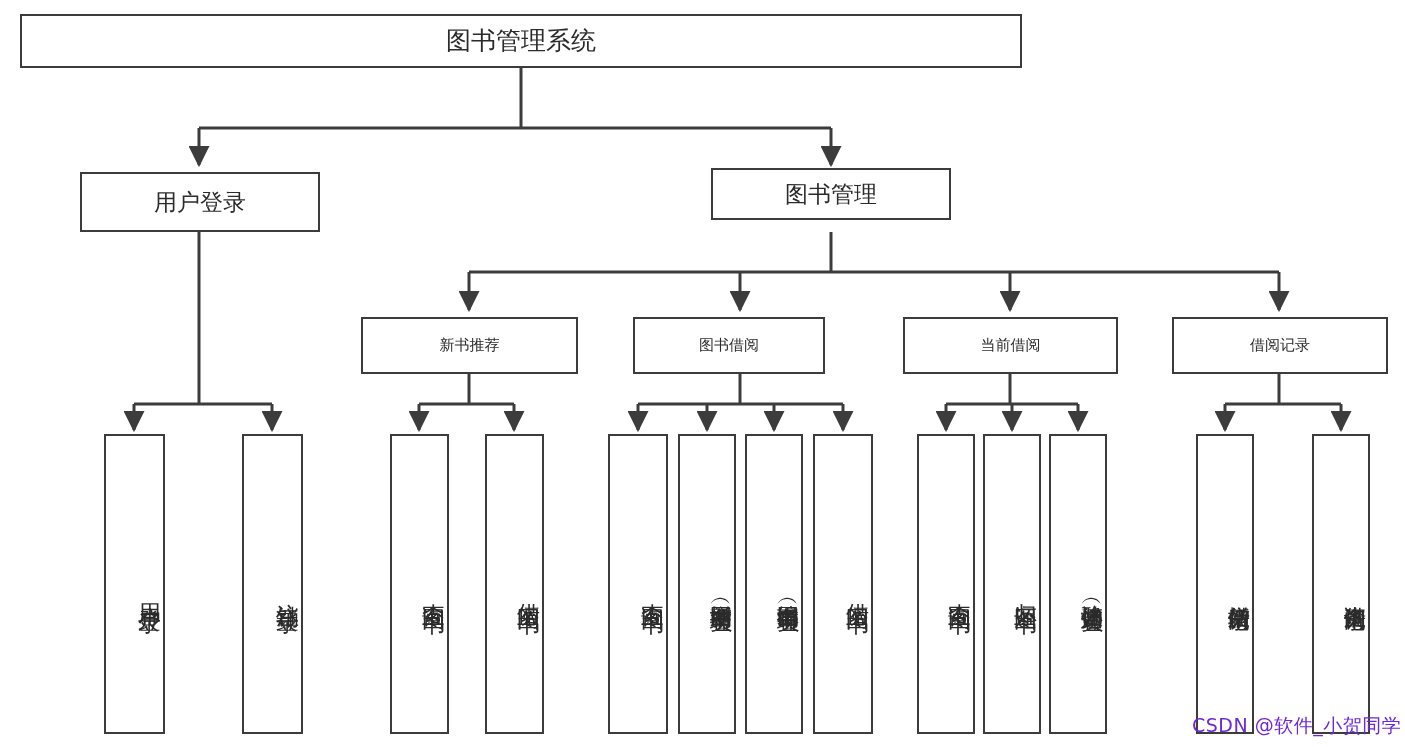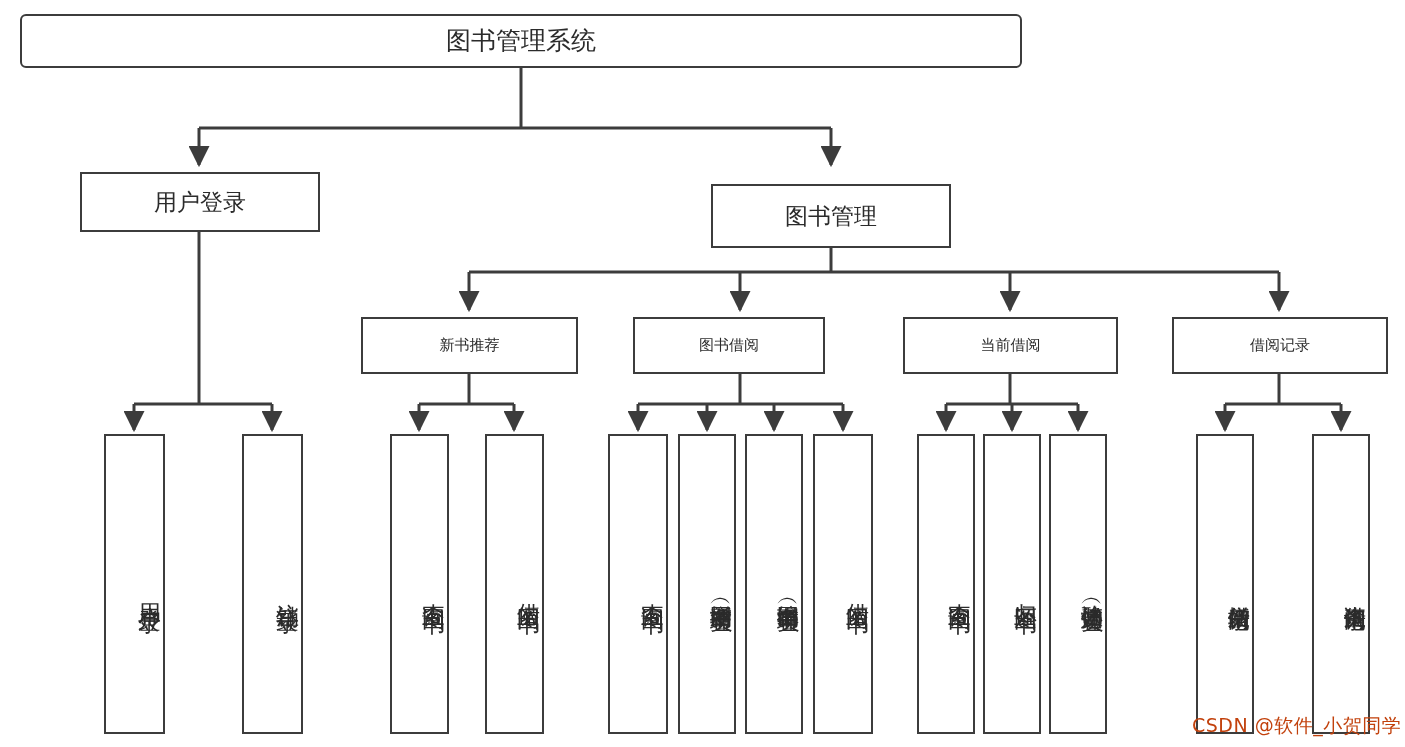--- a/index.html
+++ b/index.html
@@ -58,21 +58,21 @@
   }
   .node.leaf.tall-text {
     font-size: 22px;
     letter-spacing: 1px;
   }
   #watermark {
     position: absolute;
     left: 1192px;
     top: 713px;
     font-size: 19px;
-    color: #c2410c;
+    color: #6d28d9;
     white-space: nowrap;
     letter-spacing: 0.5px;
   }
 </style>
 </head>
 <body>
 
 <div id="diagram-root">
 
   <svg id="edge-layer" viewBox="0 0 1405 747" width="1405" height="747" xmlns="http://www.w3.org/2000/svg">
@@ -119,24 +119,24 @@
       <path d="M 1012 404 L 1012 430" marker-end="url(#arrow)"></path>
       <path d="M 1078 404 L 1078 430" marker-end="url(#arrow)"></path>
 
       <path d="M 1279 374 L 1279 404"></path>
       <path d="M 1225 404 L 1341 404"></path>
       <path d="M 1225 404 L 1225 430" marker-end="url(#arrow)"></path>
       <path d="M 1341 404 L 1341 430" marker-end="url(#arrow)"></path>
     </g>
   </svg>
 
-  <div class="node root" style="left:20px; top:14px; width:1002px; height:54px;border-radius:6px;">图书管理系统</div>
+  <div class="node root" style="left:20px; top:14px; width:1002px; height:54px;">图书管理系统</div>
 
   <div class="node level2" style="left:80px; top:172px; width:240px; height:60px;">用户登录</div>
-  <div class="node level2" style="left:711px; top:184px; width:240px; height:64px;">图书管理</div>
+  <div class="node level2" style="left:711px; top:168px; width:240px; height:52px;">图书管理</div>
 
   <div class="node level3" style="left:361px; top:317px; width:217px; height:57px;">新书推荐</div>
   <div class="node level3" style="left:633px; top:317px; width:192px; height:57px;">图书借阅</div>
   <div class="node level3" style="left:1172px; top:317px; width:216px; height:57px;">借阅记录</div>
   <div class="node level3" style="left:903px; top:317px; width:215px; height:57px;">当前借阅</div>
 
   <div class="node leaf" style="left:104px; top:434px; width:61px; height:300px;">用户登录</div>
   <div class="node leaf" style="left:242px; top:434px; width:61px; height:300px;">注销登录</div>
 
   <div class="node leaf" style="left:390px; top:434px; width:59px; height:300px;">查询图书</div>

